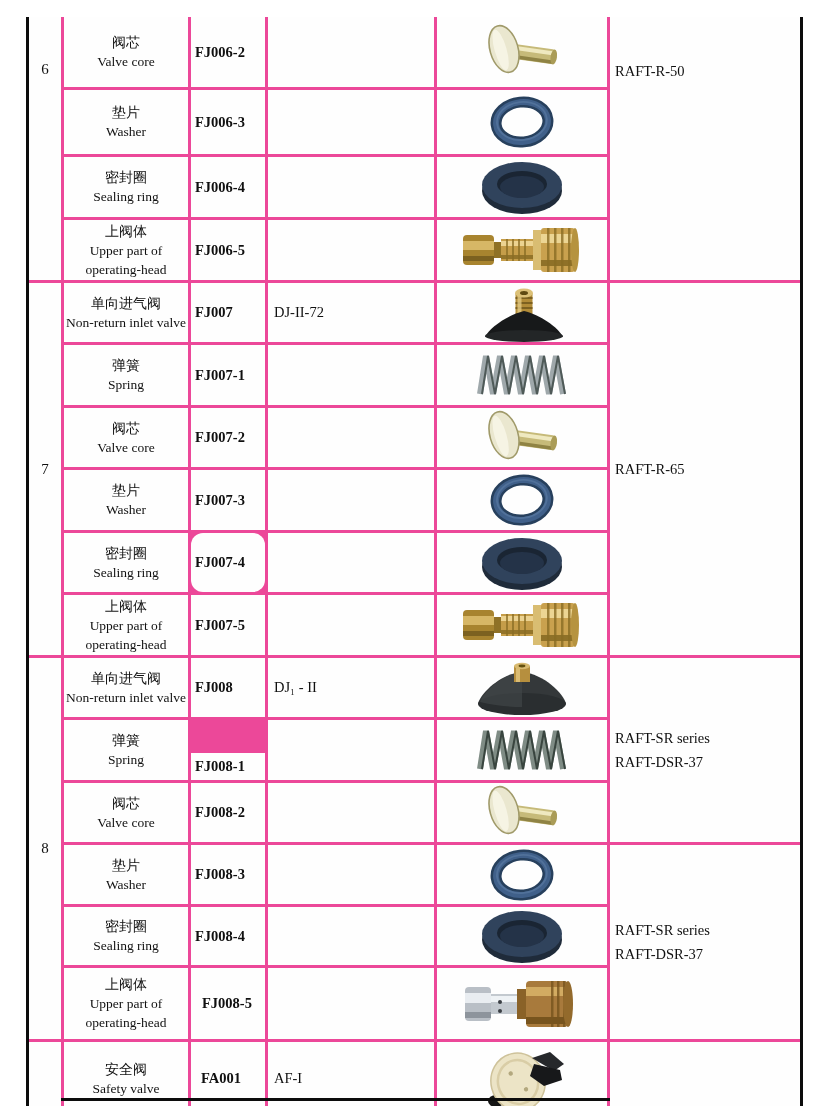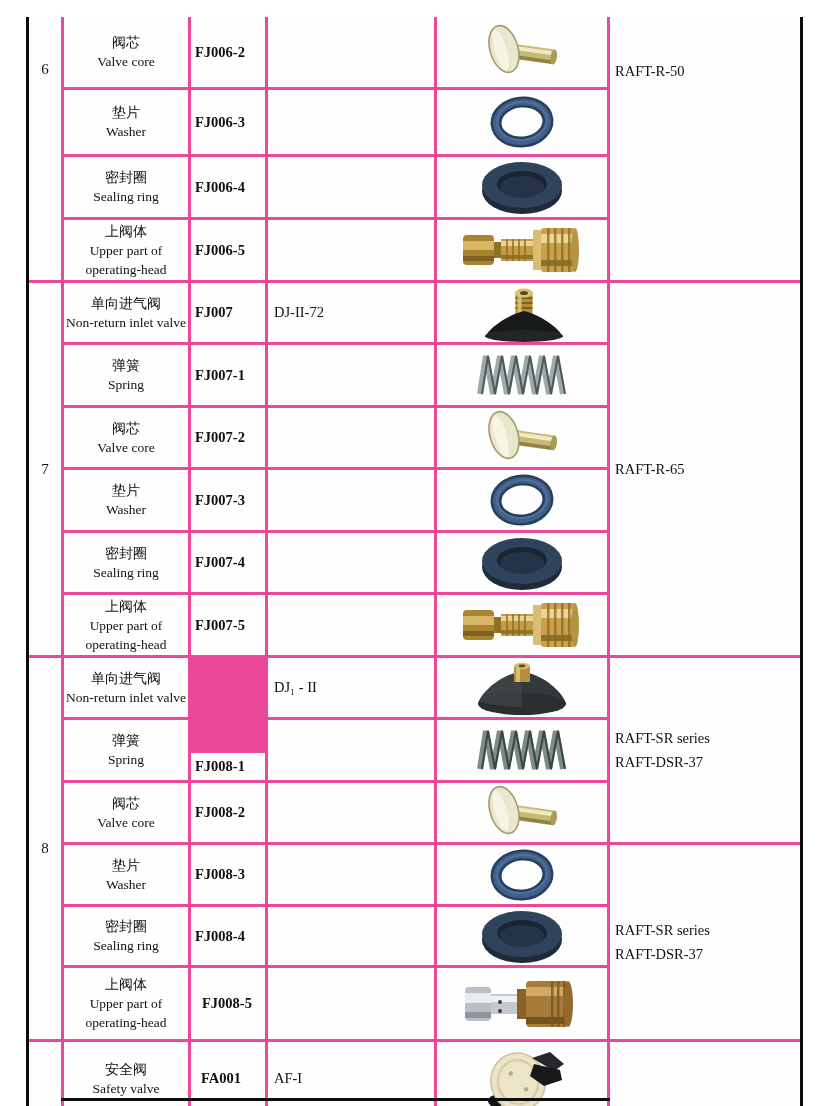--- a/index.html
+++ b/index.html
@@ -228,21 +228,21 @@
               <ellipse cx="36" cy="27" rx="26" ry="20" fill="none" stroke="#40608a" stroke-width="6"></ellipse>
               <ellipse cx="36" cy="26" rx="25" ry="19" fill="none" stroke="#55759e" stroke-width="1.8" opacity="0.8"></ellipse>
             </g>
           </svg>
         </div>
       </div>
       <div class="cell name-cell" style="grid-area: 9 / 2;">
         <div class="name-cn">密封圈</div>
         <div class="name-en">Sealing ring</div>
       </div>
-      <div class="cell code-cell" style="grid-area: 9 / 3;">
+      <div class="cell code-cell" style="grid-area: 9 / 3; border-radius: 12px;">
         <span>FJ007-4</span>
       </div>
       <div class="cell model-cell" style="grid-area: 9 / 4;">
         <span></span>
       </div>
       <div class="cell img-cell" style="grid-area: 9 / 5;">
         <div>
           <svg width="86" height="58" viewBox="0 0 86 58">
             <ellipse cx="43" cy="33" rx="40" ry="23" fill="#1f2b3a"></ellipse>
             <ellipse cx="43" cy="27" rx="40" ry="23" fill="#30435c"></ellipse>
@@ -287,20 +287,23 @@
               <rect x="100" y="6" width="2.5" height="44"></rect>
               <rect x="107" y="6" width="2.5" height="44"></rect>
             </g>
             <ellipse cx="114" cy="28" rx="4" ry="22" fill="#b6933f"></ellipse>
           </svg>
         </div>
       </div>
       <div class="cell name-cell" style="grid-area: 11 / 2;">
         <div class="name-cn">单向进气阀</div>
         <div class="name-en">Non-return inlet valve</div>
+      </div>
+      <div class="cell code-cell" style="grid-area: 11 / 3;">
+        <span>FJ008</span>
       </div>
       <div class="cell model-cell" style="grid-area: 11 / 4;">
         <span>DJ₁ - II</span>
       </div>
       <div class="cell img-cell" style="grid-area: 11 / 5;">
         <div>
           <svg width="100" height="56" viewBox="0 0 100 56">
             <path d="M50 12 C28 14 8 34 6 44 L14 50 C30 54 70 54 86 50 L94 44 C92 34 72 14 50 12 Z" fill="#34383a"></path>
             <ellipse cx="50" cy="44" rx="44" ry="11" fill="#2a2e30"></ellipse>
             <path d="M50 12 C30 14 12 32 8 42 C24 46 40 47 50 47 Z" fill="#45494b" opacity="0.6"></path>

